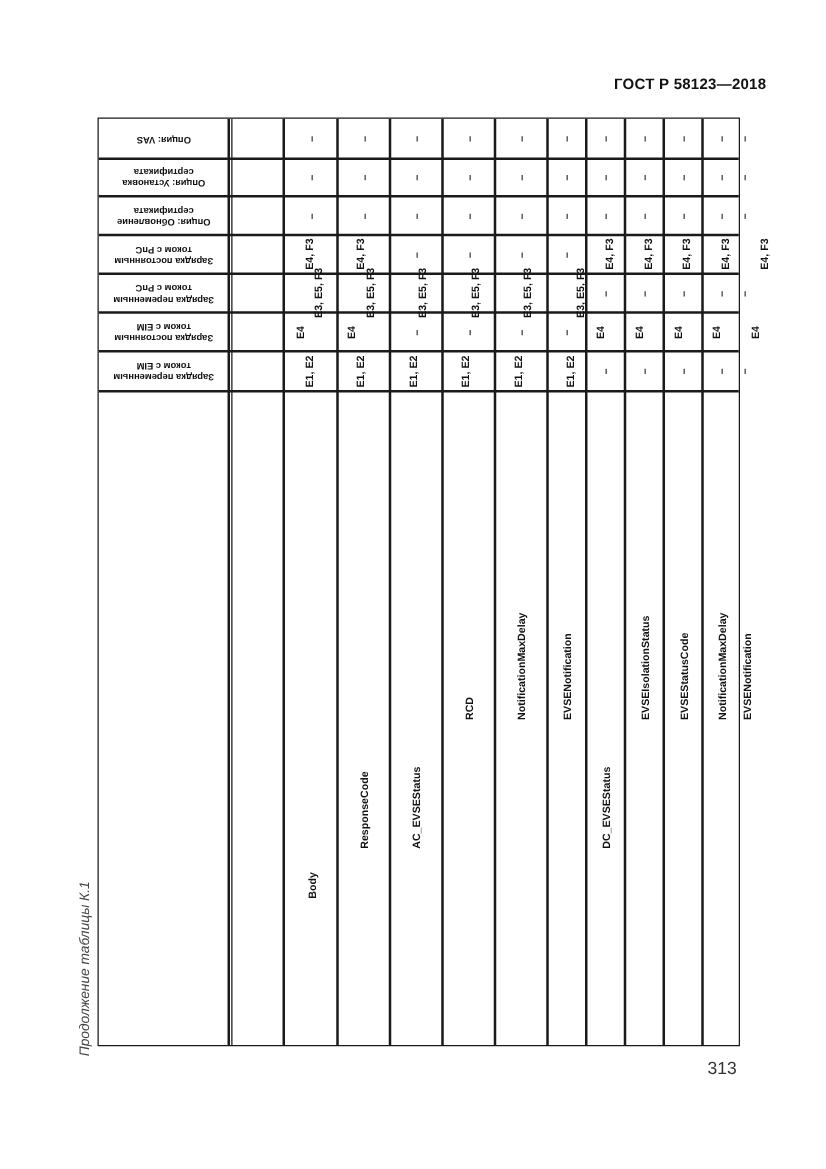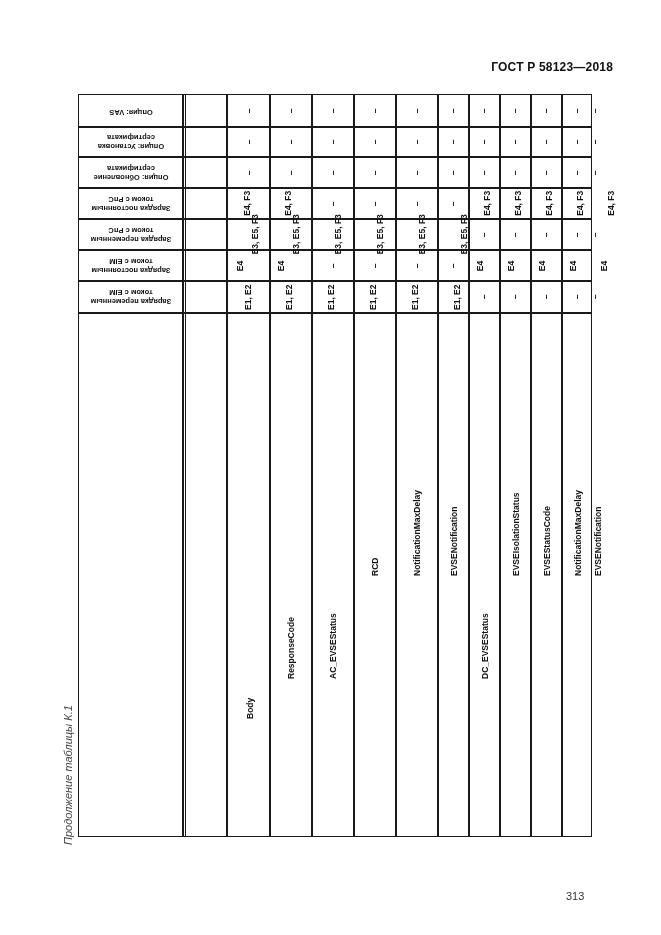--- a/index.html
+++ b/index.html
@@ -6,22 +6,22 @@
   body {
     width: 661px; height: 935px; position: relative; overflow: hidden;
     background: #ffffff; color: #111111;
     font-family: "Liberation Sans", "DejaVu Sans", sans-serif;
   }
   .doc-title {
     position: absolute; top: 60px; right: 48px;
     font-size: 12px; font-weight: bold; letter-spacing: 0.2px; margin-left: 19px;
   }
   .page-number {
-    position: absolute; top: 890px; left: 566px;
-    font-size: 11px; color: #333;
+    position: absolute; top: 846px; left: 566px;
+    font-size: 14px; color: #333;
   }
   .caption {
     position: absolute; left: 62px; top: 845px;
     transform-origin: 0 0; transform: rotate(-90deg);
     font-size: 11px; font-style: italic; color: #444; white-space: nowrap;
   }
   .table {
     position: absolute; left: 78px; top: 94px; width: 514px; height: 743px;
     border: 1.5px solid #1a1a1a; box-sizing: border-box;
   }

